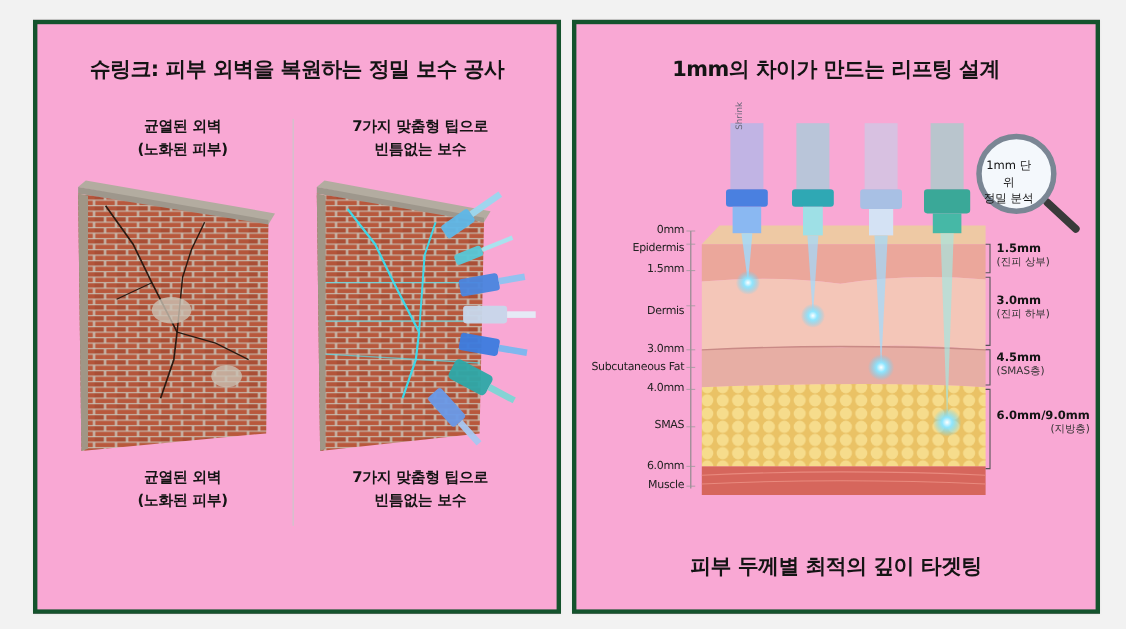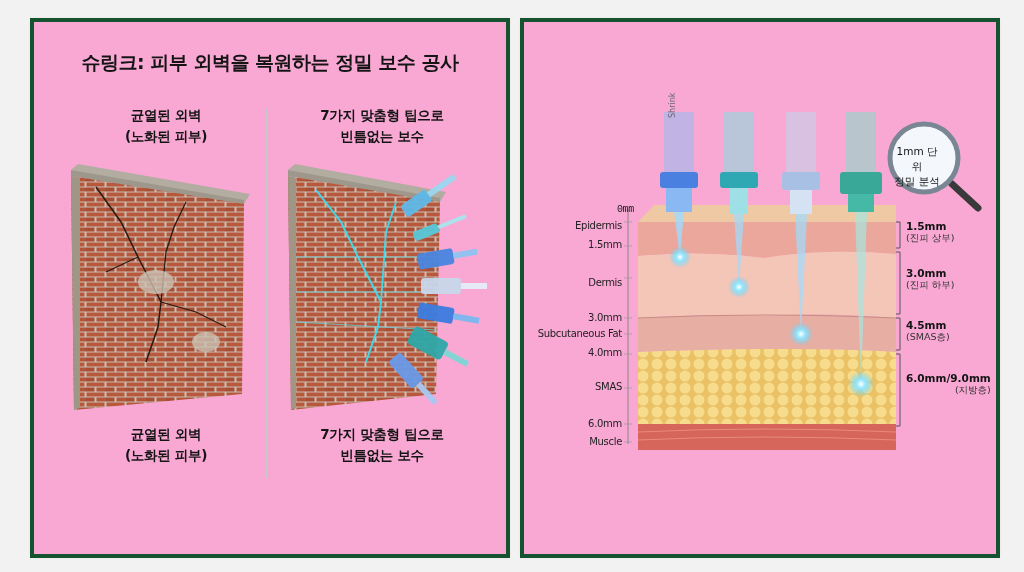--- a/index.html
+++ b/index.html
@@ -102,20 +102,21 @@
     <div>(노화된 피부)</div>
   </div>
   <div class="cap" style="left:248px;top:402px;">
     <div>7가지 맞춤형 팁으로</div>
     <div>빈틈없는 보수</div>
   </div>
 
 </div>
 
 <div id="right" class="panel">
+  <div class="title" style="top:28px;">1mm의 차이가 만드는 리프팅 설계</div>
 
   <svg style="left:0;top:0;" width="472" height="532" viewBox="0 0 472 532">
     <defs>
       <radialGradient id="glow">
           <stop offset="0" stop-color="#ffffff"></stop>
           <stop offset="0.35" stop-color="#8fe6ff"></stop>
           <stop offset="1" stop-color="#5fd3ff" stop-opacity="0"></stop>
         </radialGradient>
       <pattern id="fatcells" width="14" height="12" patternUnits="userSpaceOnUse">
         <rect width="14" height="12" fill="#eac265"></rect>
@@ -193,21 +194,21 @@
     </g>
   </svg>
 
   <div style="position:absolute;left:144px;top:96px;font-size:8px;color:#667;transform:rotate(-90deg);transform-origin:left top;">Shrink</div>
 
   <div class="mag-text" style="left:370px;top:122px;">
     <div>1mm 단위</div>
     <div>정밀 분석</div>
   </div>
 
-  <div class="scale-label" style="left:20px;top:182px;font-family:Liberation Mono, monospace;">0mm</div>
+  <div class="scale-label" style="left:8px;top:182px;">0mm</div>
   <div class="scale-label" style="left:8px;top:198px;">Epidermis</div>
   <div class="scale-label" style="left:8px;top:217px;">1.5mm</div>
   <div class="scale-label" style="left:8px;top:255px;">Dermis</div>
   <div class="scale-label" style="left:8px;top:290px;">3.0mm</div>
   <div class="scale-label" style="left:8px;top:306px;">Subcutaneous Fat</div>
   <div class="scale-label" style="left:8px;top:325px;">4.0mm</div>
   <div class="scale-label" style="left:8px;top:359px;">SMAS</div>
   <div class="scale-label" style="left:8px;top:396px;">6.0mm</div>
   <div class="scale-label" style="left:8px;top:414px;">Muscle</div>
 
@@ -221,13 +222,14 @@
   </div>
   <div class="ann" style="left:382px;top:297px;">
     <div class="v">4.5mm</div>
     <div class="s">(SMAS층)</div>
   </div>
   <div class="ann" style="left:382px;top:350px;text-align:right;">
     <div class="v">6.0mm/9.0mm</div>
     <div class="s">(지방층)</div>
   </div>
 
+  <div class="title" style="top:480px;">피부 두께별 최적의 깊이 타겟팅</div>
 </div>
 
 </body></html>

